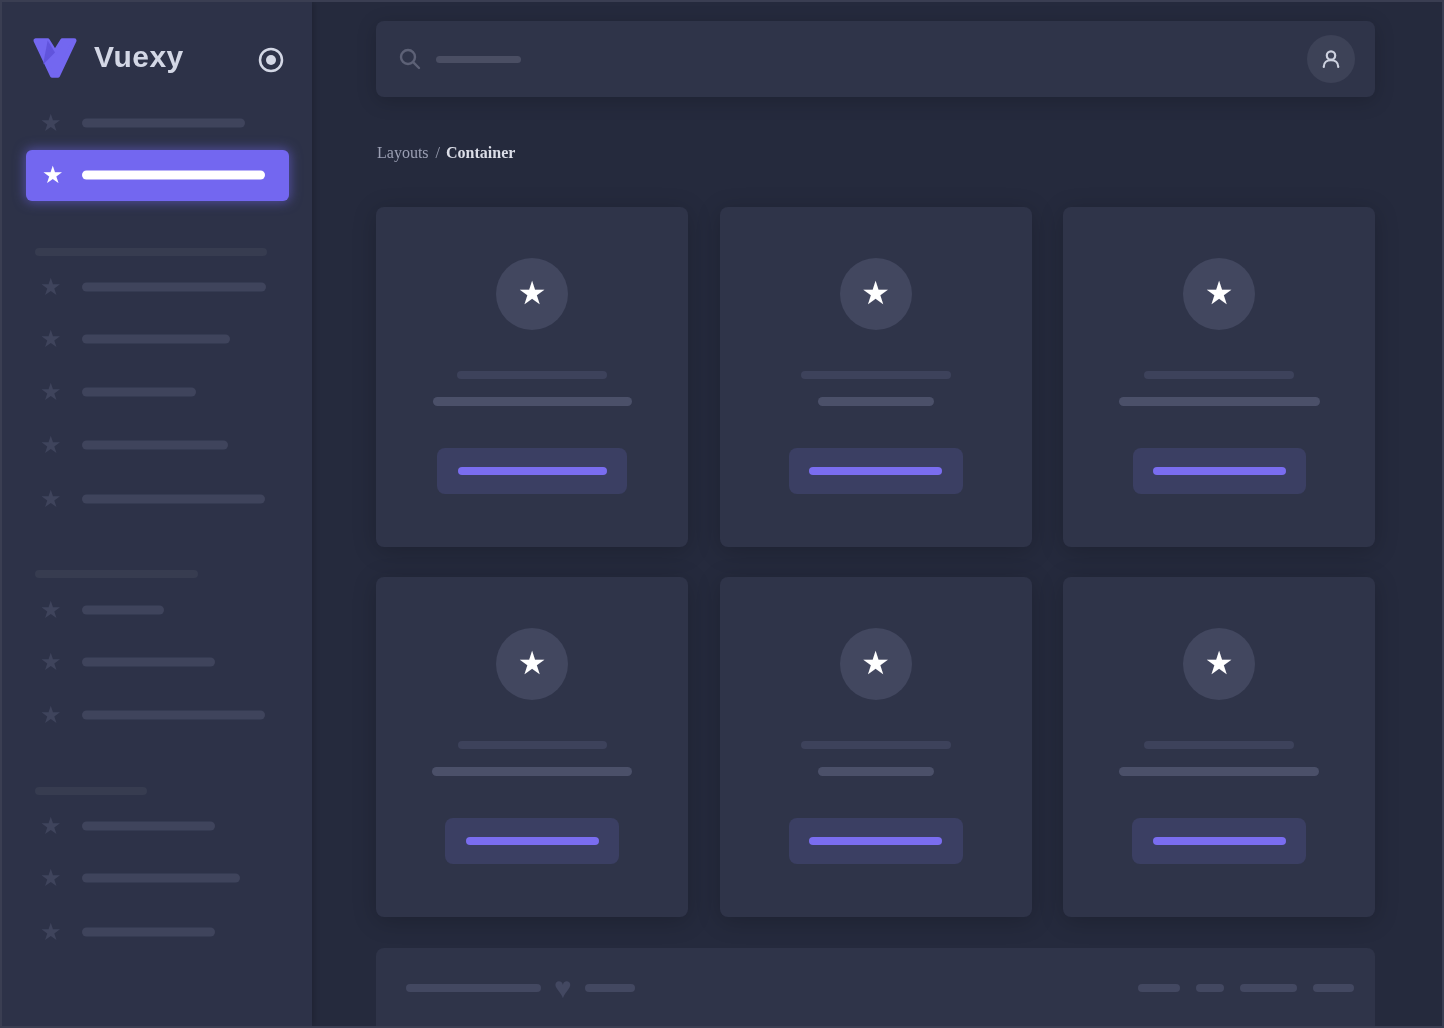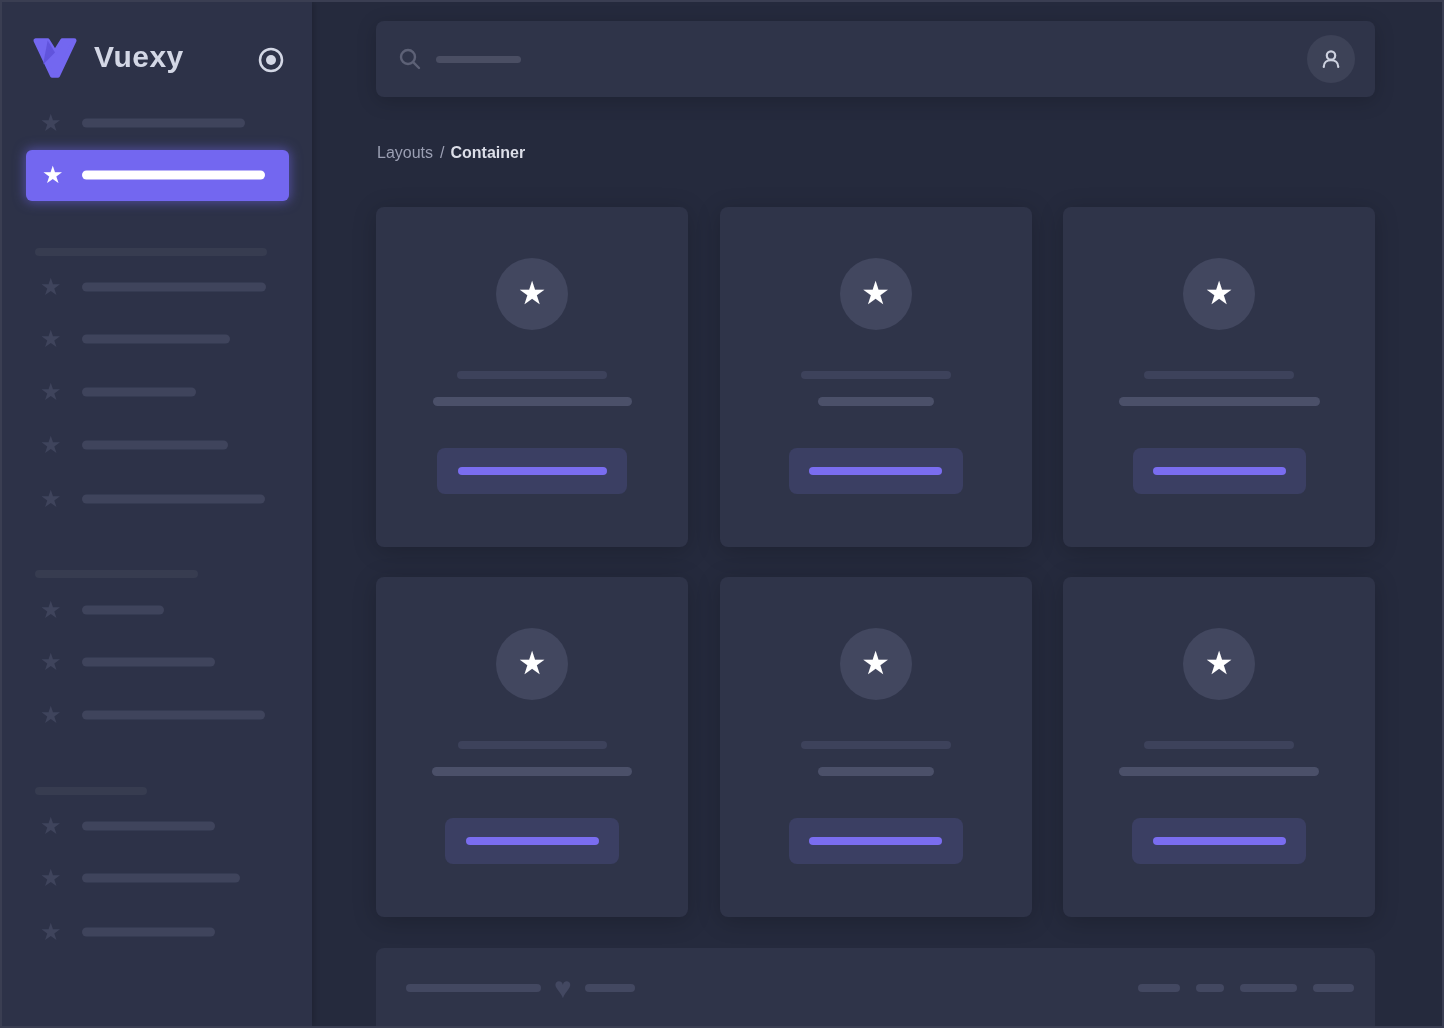--- a/index.html
+++ b/index.html
@@ -18,21 +18,21 @@
   .nav{ position:absolute; left:0; top:0; width:100%; height:100%; }
   .nav-item{ position:absolute; left:0; width:100%; height:22px; }
   .nav-item .star{ position:absolute; left:38px; top:50%; transform:translateY(-50%); font-size:24px; line-height:24px; color:#3f445c; }
   .nav-item .bar{ position:absolute; left:80px; top:50%; transform:translateY(-50%); height:9px; border-radius:4.5px; background:#3f445c; }
   .nav-item.active{ left:24px; width:263px; height:51px; background:#7367f0; border-radius:6px; box-shadow:0 0 12px 1px rgba(115,103,240,.55); }
   .nav-item.active .star{ left:16px; color:#ffffff; }
   .nav-item.active .bar{ left:56px; background:#ffffff; }
   .nav-header-bar{ position:absolute; left:33px; height:8px; border-radius:4px; background:#373c50; }
 
   
-  .main{ position:absolute; left:310px; top:0; right:0; bottom:0; }
+  .main{ position:absolute; left:310px; top:0; right:0; bottom:0;font-family:Liberation Serif, serif; }
 
   .topbar{ position:absolute; left:64px; top:19px; width:999px; height:76px; background:#2f3449; border-radius:8px; box-shadow:0 4px 20px rgba(0,0,0,.18); }
   .search-zone{ position:absolute; left:0; top:0; height:100%; width:600px; cursor:text; }
   .search-icon{ position:absolute; left:22px; top:26px; }
   .search-bar{ position:absolute; left:60px; top:35px; height:7px; border-radius:3.5px; background:#4a4e63; }
   .user-btn{ position:absolute; right:20px; top:14px; width:48px; height:48px; border-radius:50%; background:#3d4257; cursor:pointer; display:flex; align-items:center; justify-content:center; }
 
   .breadcrumb{ position:absolute; left:65px; top:142px; font-size:16px; color:#9b9fb3; }
   .breadcrumb .sep{ padding:0 6px 0 7px; }
   .breadcrumb .current{ color:#dcdee8; font-weight:bold; }

